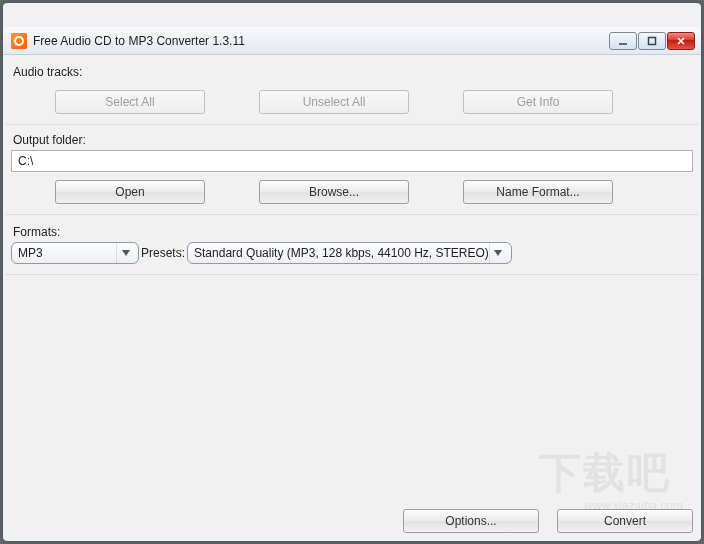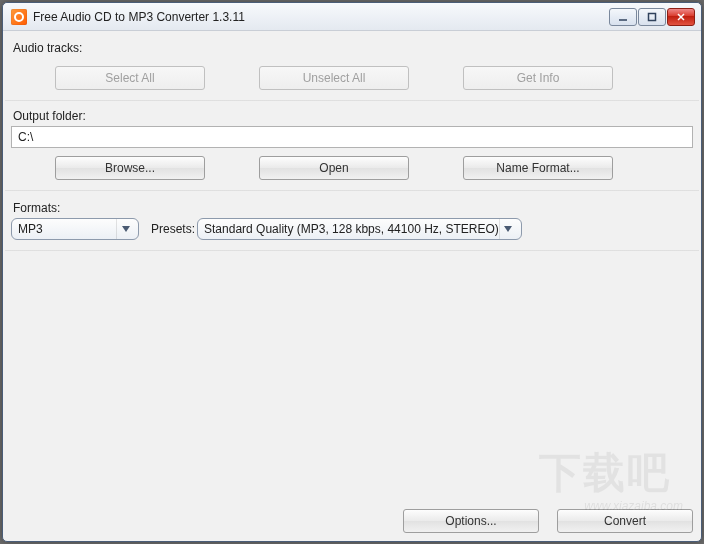--- a/index.html
+++ b/index.html
@@ -25,20 +25,21 @@
   
   .titlebar {
     height: 28px;
     background: linear-gradient(#f7f9fc, #e4e9f0);
     border-bottom: 1px solid #c9ced6;
     border-top-left-radius: 5px;
     border-top-right-radius: 5px;
     display: flex;
     align-items: center;
     padding: 0 4px;
+    margin-top: 24px;
   }
   .app-icon {
     width: 16px; height: 16px;
     margin: 0 6px 0 4px;
     background: linear-gradient(135deg,#ff9b3b,#ff5b01);
     border-radius: 2px;
     box-shadow: inset 0 0 1px rgba(0,0,0,.4);
     position: relative;
   }
   .app-icon::after{
@@ -131,21 +132,21 @@
     font-size: 12px;
     color: #222;
   }
   .combo .arrow {
     margin-left:auto; width:18px; height:100%;
     display:flex; align-items:center; justify-content:center;
     border-left:1px solid rgba(0,0,0,.1);
   }
   .combo .arrow svg{ width:8px; height:6px; fill:#4a5a72; }
 
-  .formats-row { display:flex; gap:10px; align-items:flex-end; margin-top:2px;}
+  .formats-row { display:flex; gap:0; align-items:flex-end; margin-top:2px;}
   .col-formats { width: 128px; display:flex; flex-direction:column; }
   .col-presets { flex:1; display:flex; flex-direction:row; }
 
   .bottom-row {
     display:flex; justify-content:flex-end; gap:18px;
     margin-top:auto;
   }
   .bottom-row .btn { width: 136px; }
 
   .watermark {
@@ -198,22 +199,22 @@
       <button class="btn" disabled="">Unselect All</button>
       <button class="btn" disabled="">Get Info</button>
     </div>
 
     <div class="sep"></div>
 
     <div class="label">Output folder:</div>
     <input type="text" class="textbox" value="C:\" style="">
 
     <div class="row wide" style="margin-top:8px;">
+      <button class="btn">Open</button>
       <button class="btn">Browse...</button>
-      <button class="btn">Open</button>
       <button class="btn">Name Format...</button>
     </div>
 
     <div class="sep"></div>
 
     <div class="formats-row">
       <div class="col-formats">
         <div class="label">Formats:</div>
         <div class="combo">
           <span>MP3</span>

